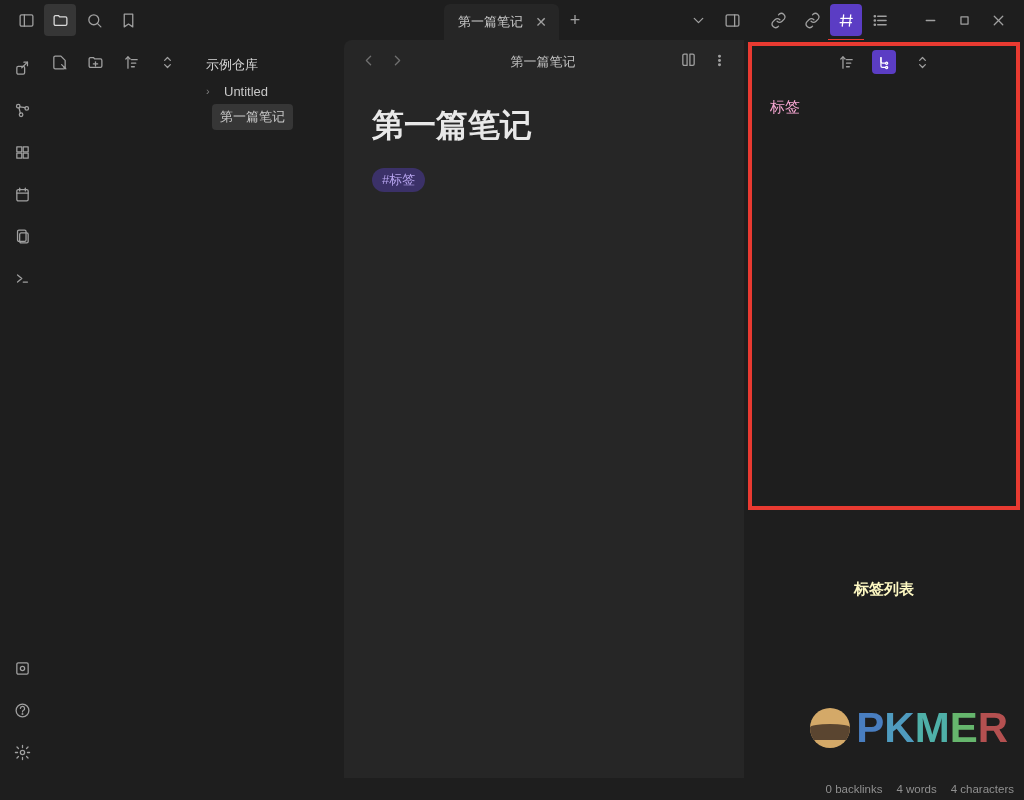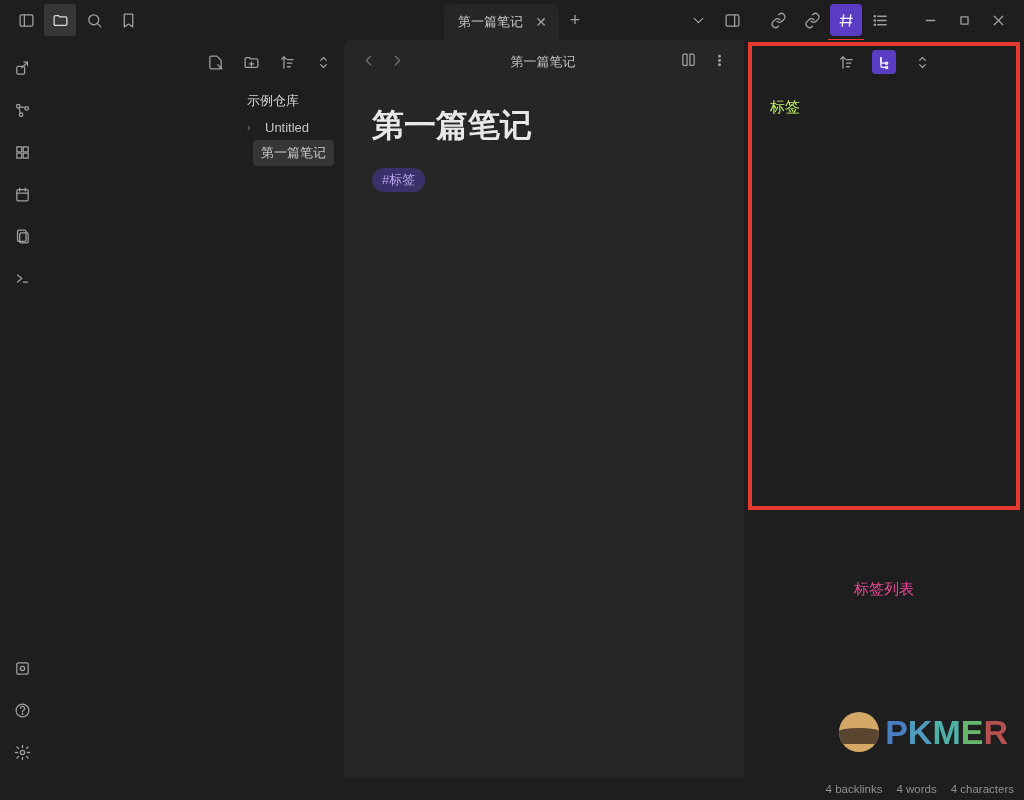--- a/index.html
+++ b/index.html
@@ -60,23 +60,22 @@
       align-items: center;
       padding-top: 12px;
       gap: 10px;
       background: #1e1e1e;
     }
     .ribbon-bottom { margin-top: auto; display: flex; flex-direction: column; align-items: center; gap: 10px; padding-bottom: 10px; }
 
     .sidebar {
       width: 300px;
       background: #1e1e1e;
-      display: flex; flex-direction: column;
+      display: flex; flex-direction: row;
       padding: 4px 10px 4px 4px;
-      align-items: flex-end;
     }
     .sidebar-toolbar {
       height: 36px;
       display: flex; align-items: center; justify-content: center;
       gap: 14px;
       color: #a0a0a0;
     }
     .tree { padding: 8px 0 0 20px; }
     .tree-item {
       display: flex; align-items: center;
@@ -136,33 +135,34 @@
       pointer-events: none;
     }
     .right-toolbar {
       height: 44px;
       display: flex; align-items: center; justify-content: center;
       gap: 14px;
       color: #a0a0a0;
     }
     .right-toolbar .icon-btn { width: 24px; height: 24px; }
     .right-body { padding: 14px 26px; }
-    .tags-heading { font-size: 15px; color: #bef264; }
+    .tags-heading { font-size: 15px; color: #f9a8d4; }
     .annotation {
       position: absolute;
       top: 540px; left: 0; right: 0;
       text-align: center;
-      color: #ec4899;
+      color: #fef9c3;
       font-size: 15px;
+      font-weight: bold;
     }
     .watermark {
       position: absolute;
       bottom: 26px; right: 16px;
       display: flex; align-items: center; gap: 6px;
-      font-size: 34px;
+      font-size: 42px;
       font-weight: 700;
       font-family: Arial, sans-serif;
     }
     .wm-logo {
       width: 40px; height: 40px;
       border-radius: 50%;
       background: #d4a968;
       position: relative;
       overflow: hidden;
     }
@@ -464,16 +464,16 @@
     <div class="red-box"></div>
     <div class="annotation">标签列表</div>
     <div class="watermark">
       <div class="wm-logo"></div>
       <span><span class="wm-char c1">P</span><span class="wm-char c2">K</span><span class="wm-char c3">M</span><span class="wm-char c4">E</span><span class="wm-char c5">R</span></span>
     </div>
   </div>
 </div>
 
 <div class="statusbar">
-  <span>4 backlinks</span>
+  <span>0 backlinks</span>
   <span>4 words</span>
   <span>4 characters</span>
 </div>
 
 </body></html>

